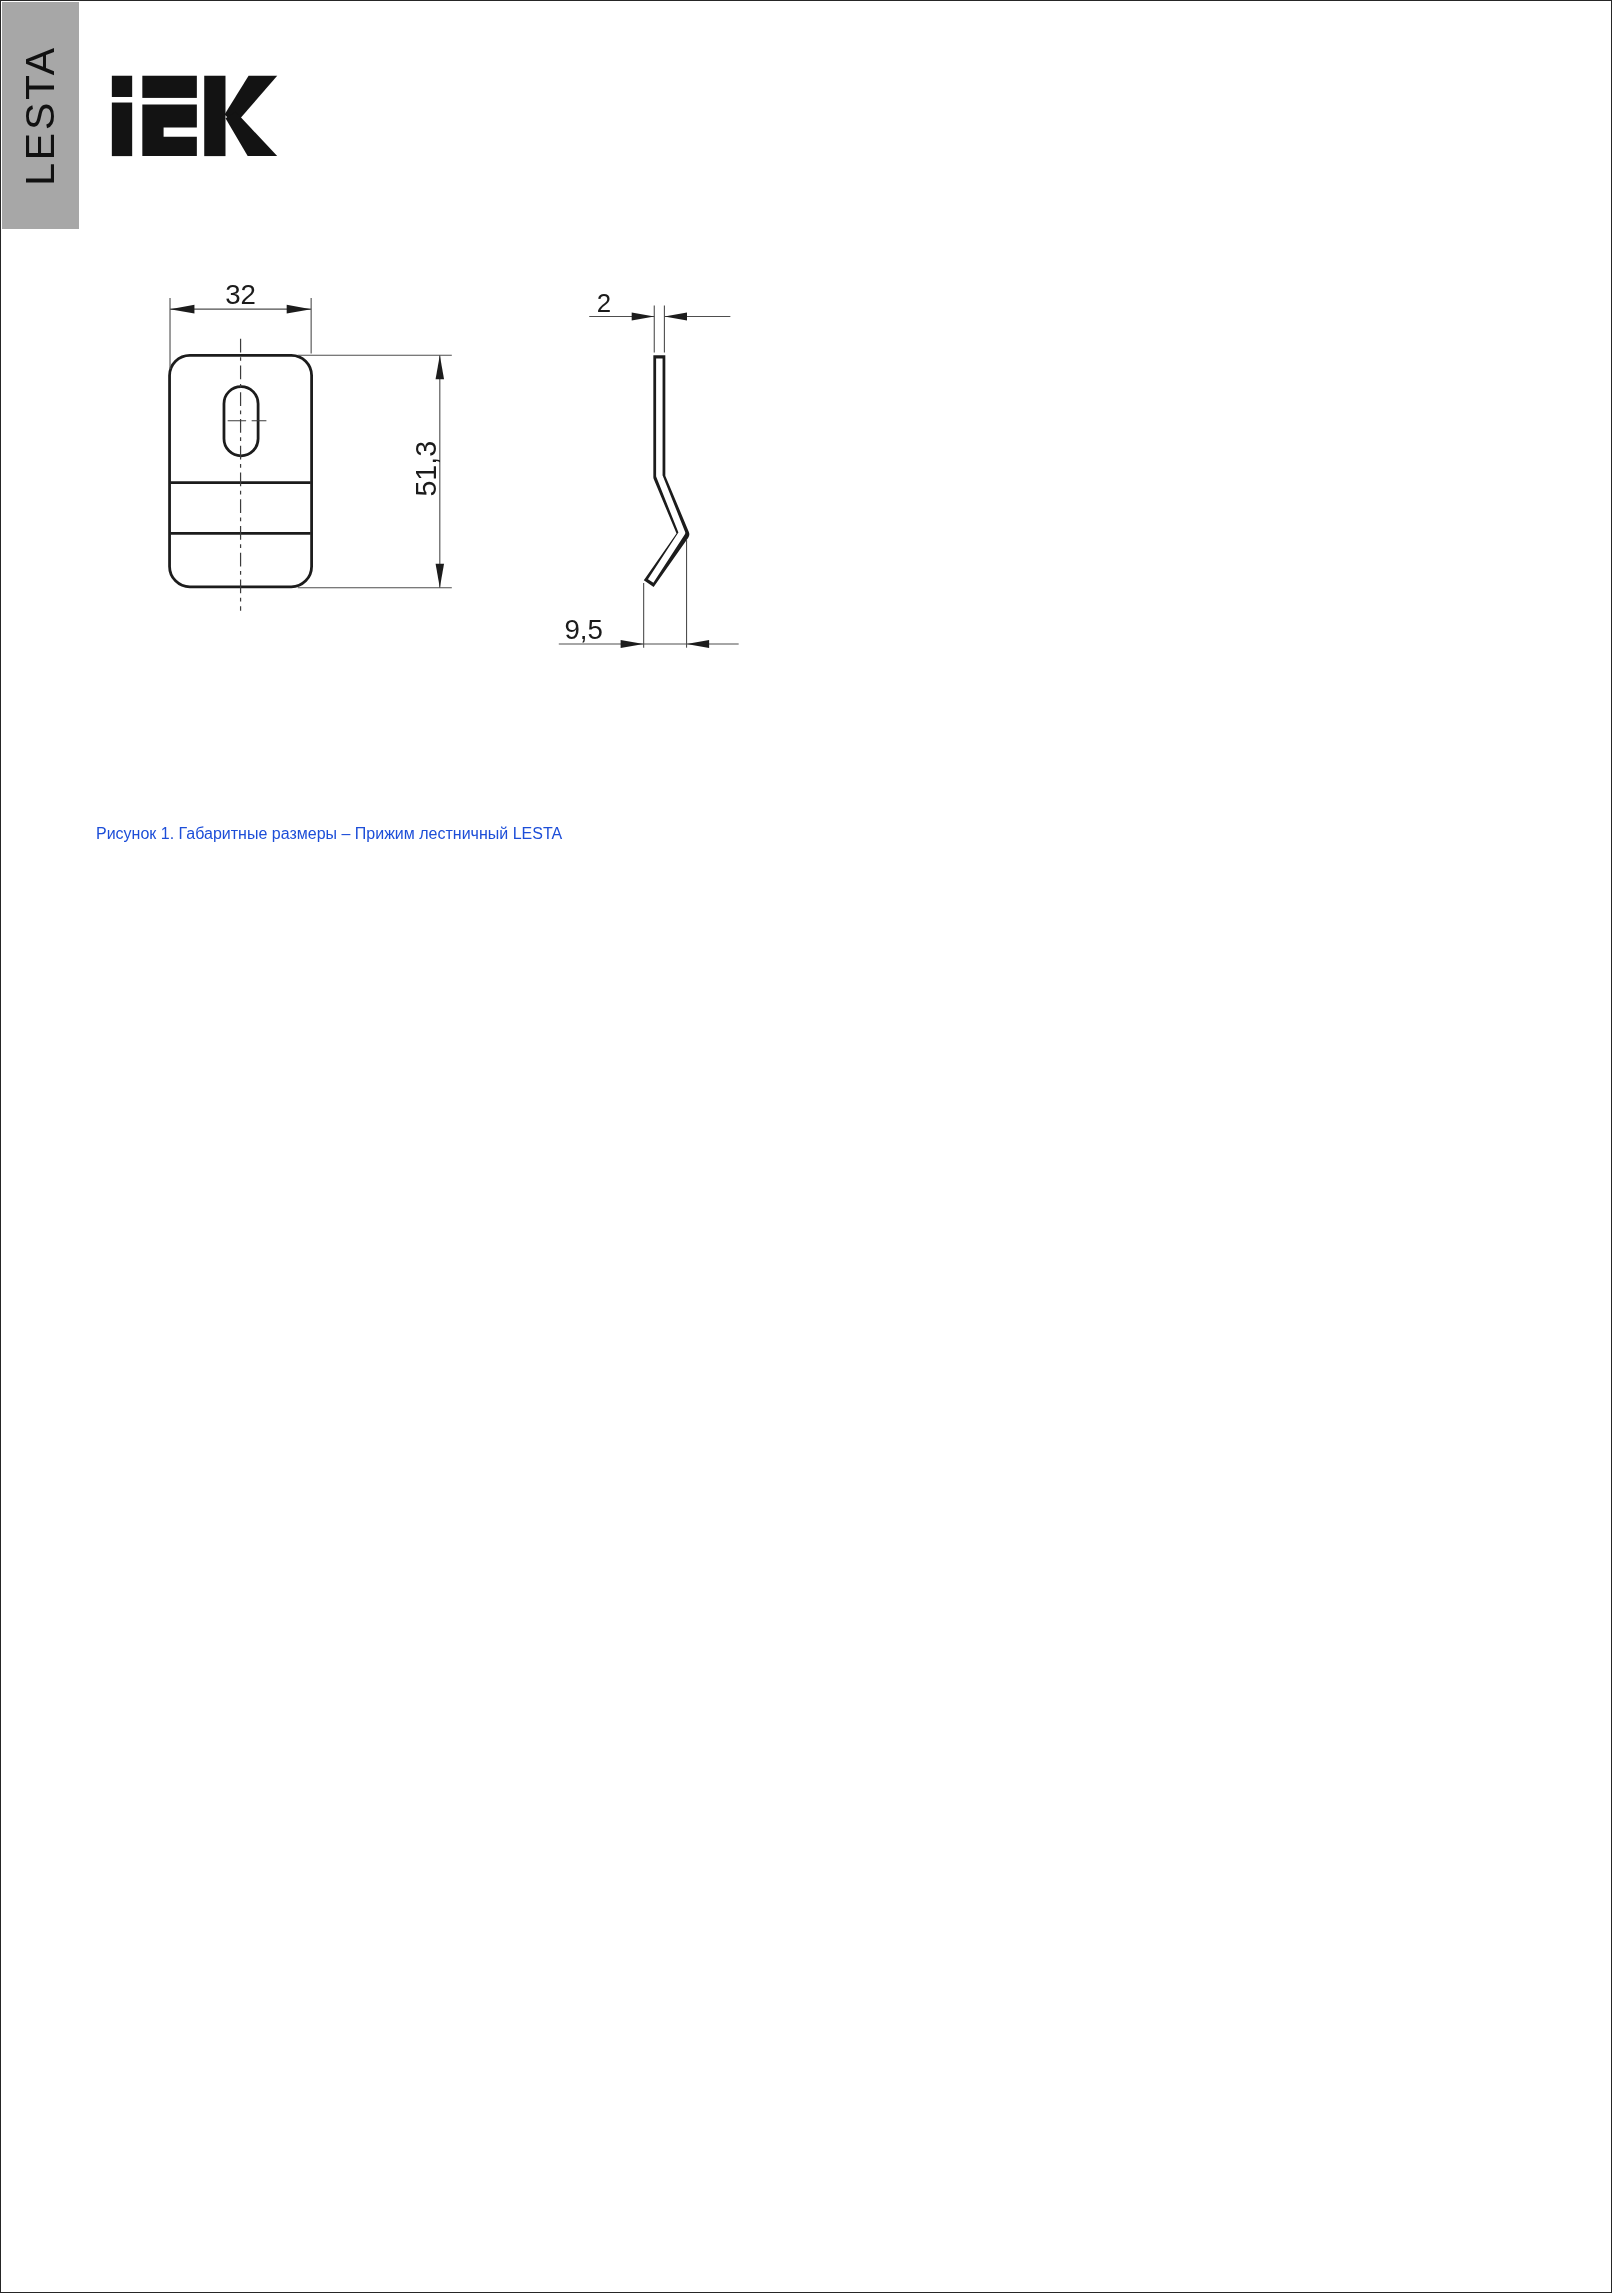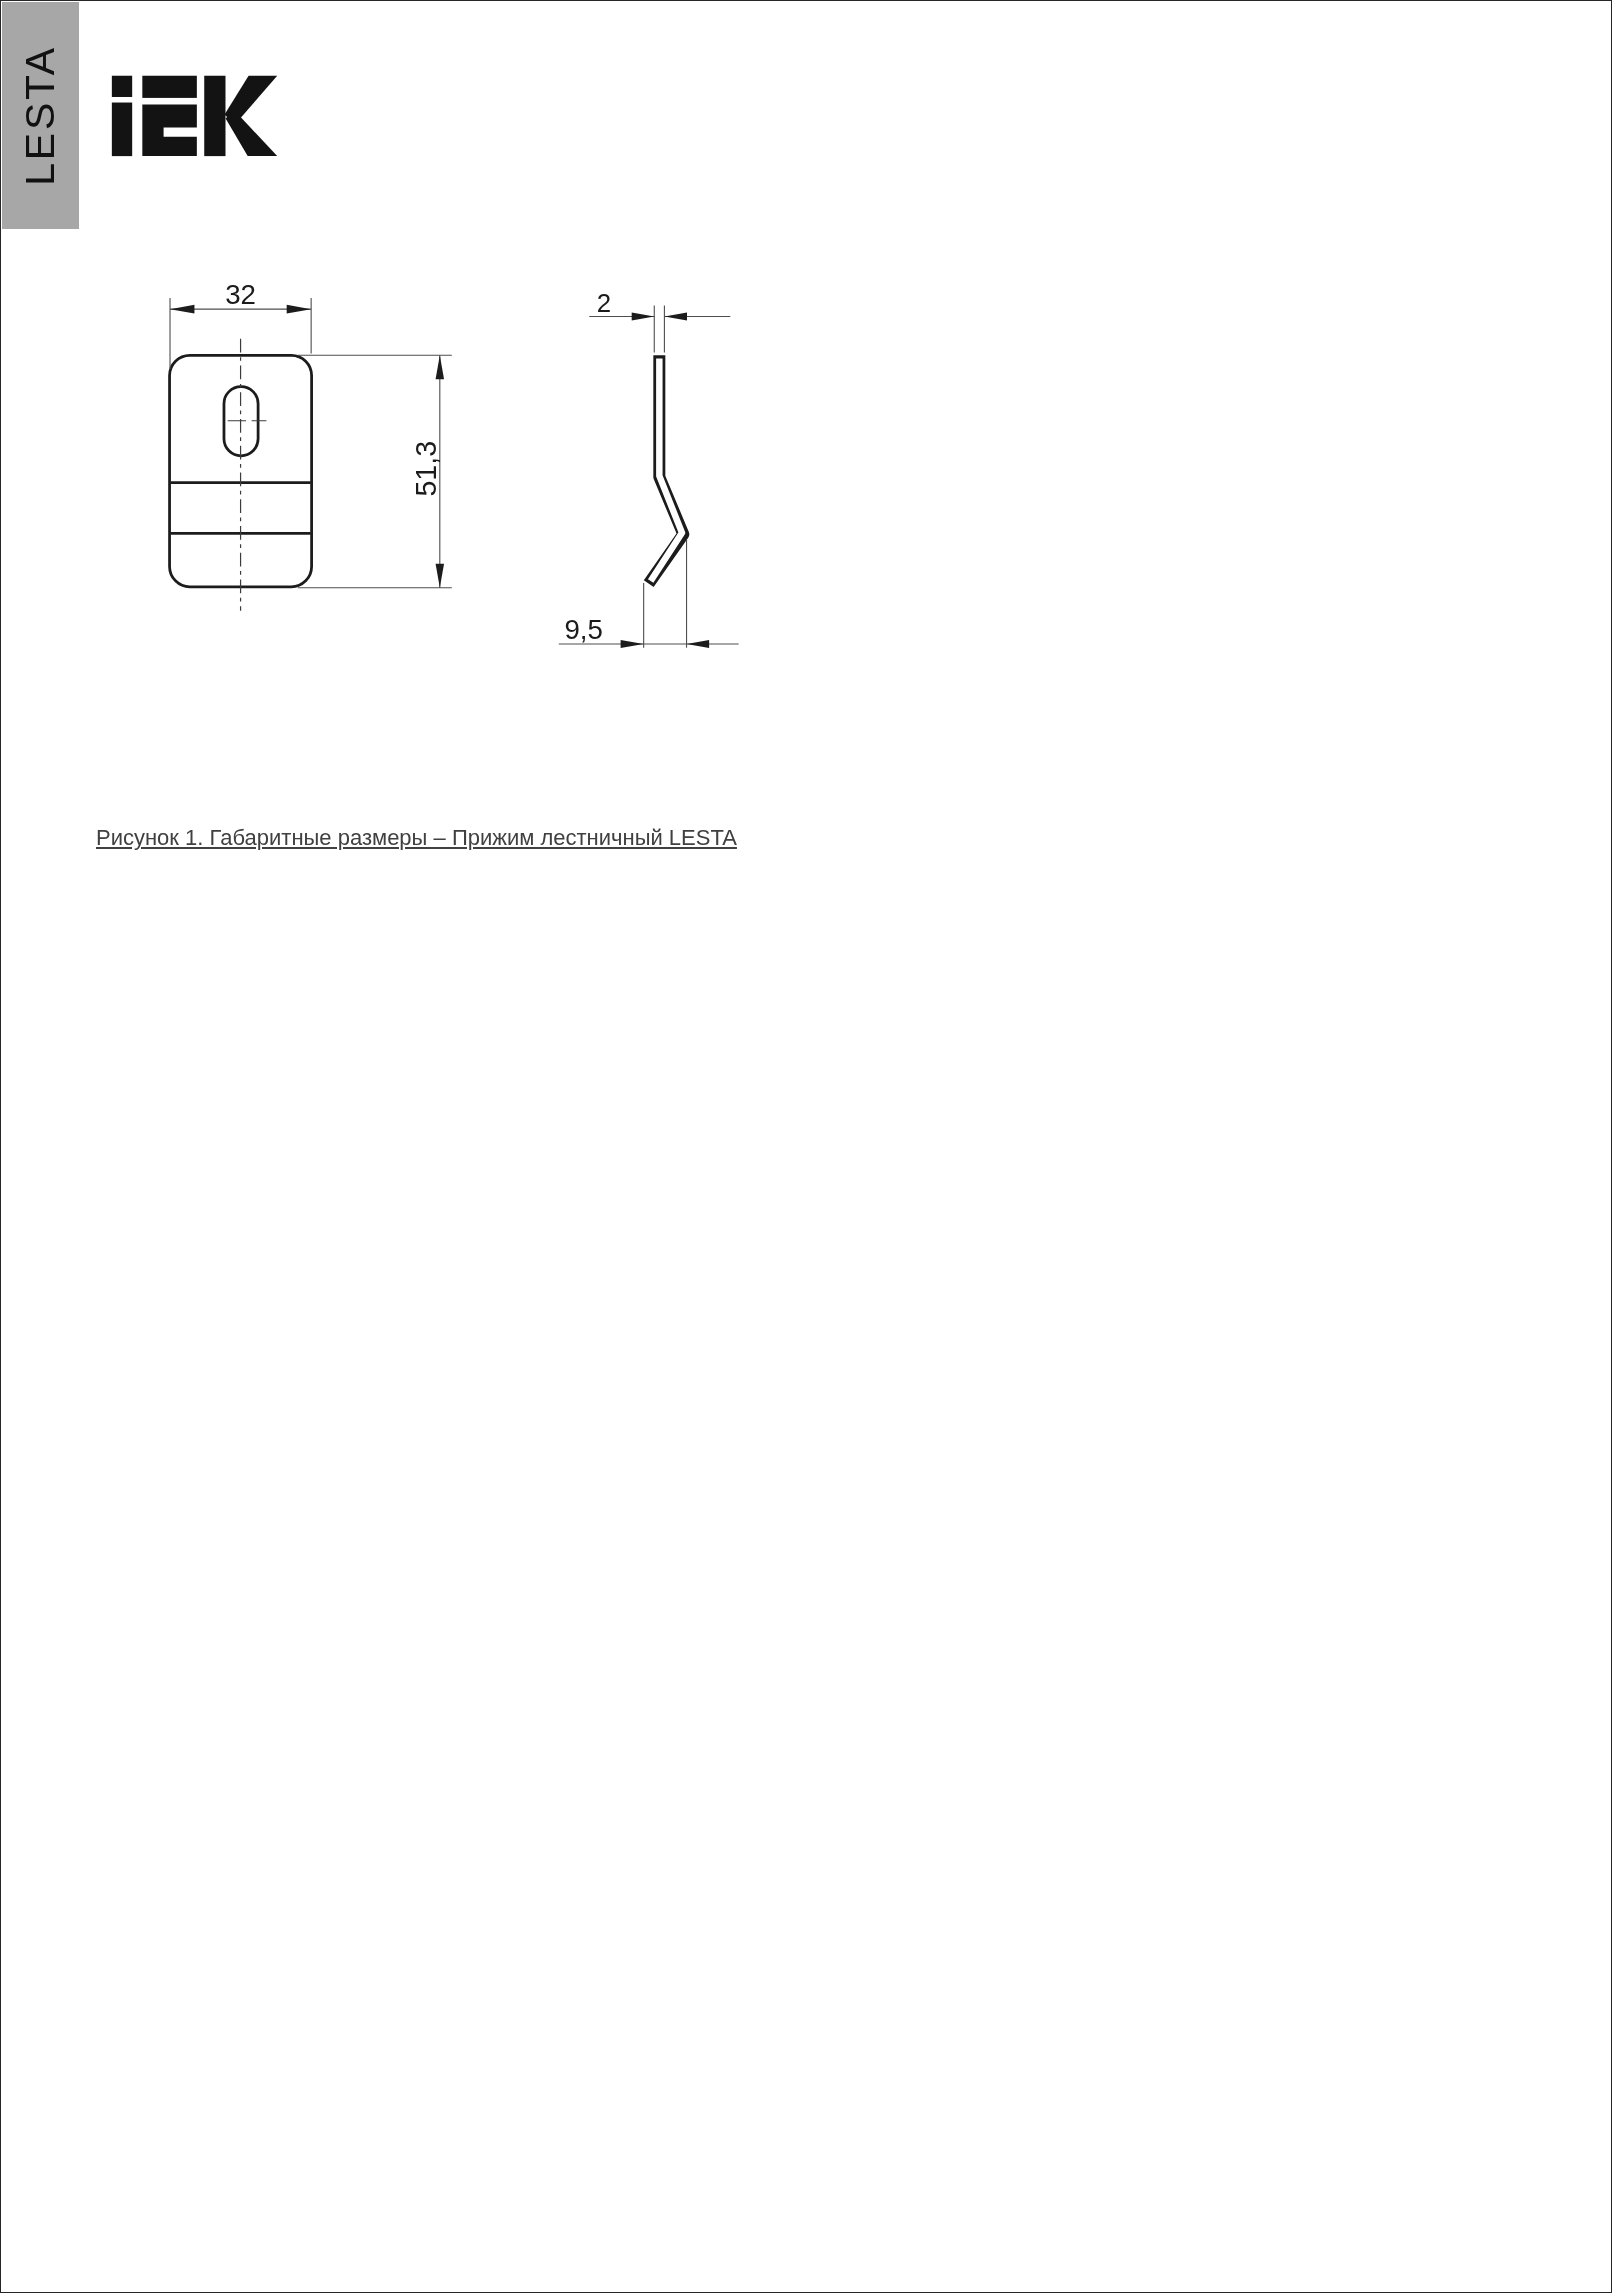--- a/index.html
+++ b/index.html
@@ -23,24 +23,23 @@
     transform:rotate(180deg);
     font-size:41px;
     letter-spacing:2.8px;
     color:#111111;
     font-family:"Liberation Sans",sans-serif;
   }
   .logo-svg{position:absolute;left:109px;top:71px;}
   .drawing-svg{position:absolute;left:92px;top:258px;}
   .caption{
     position:absolute;left:95px;top:824px;
-    font-size:22px;color:#404040;
+    font-size:16px;color:#1d4ed8;
     white-space:nowrap;
     font-family:"Liberation Sans",sans-serif;
-    text-decoration:underline;
   }
   .obj{stroke:#1c1c1c;stroke-width:3px;fill:none;}
   .dim{stroke:#4e4e4e;stroke-width:1.2px;fill:none;}
   .cl{stroke:#3c3c3c;stroke-width:1.3px;fill:none;}
   .arr{fill:#1c1c1c;stroke:none;}
   .dimtxt{fill:#1b1b1b;font-family:"Liberation Sans",sans-serif;}
 </style>
 </head>
 <body>
 

